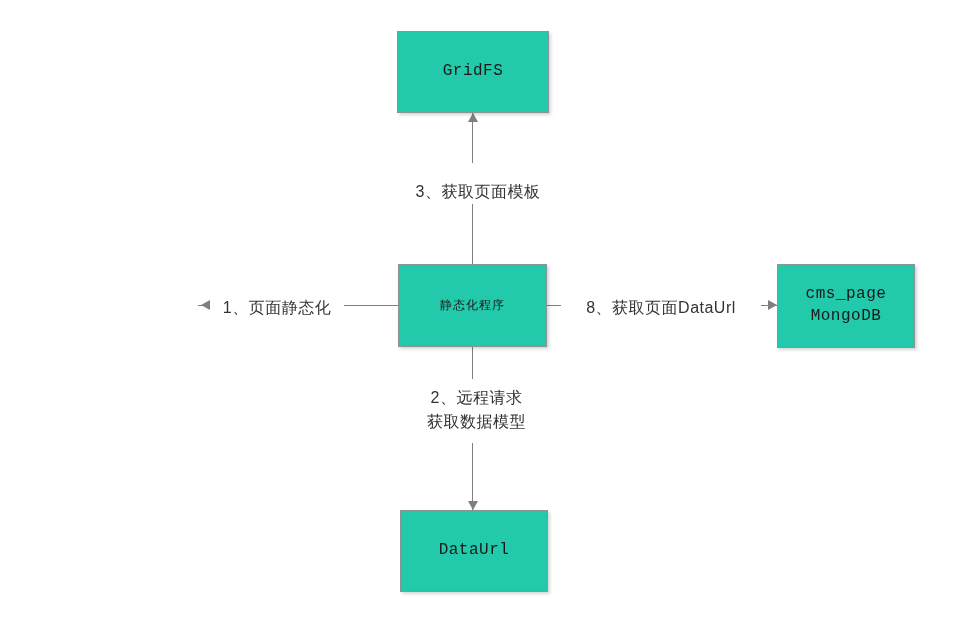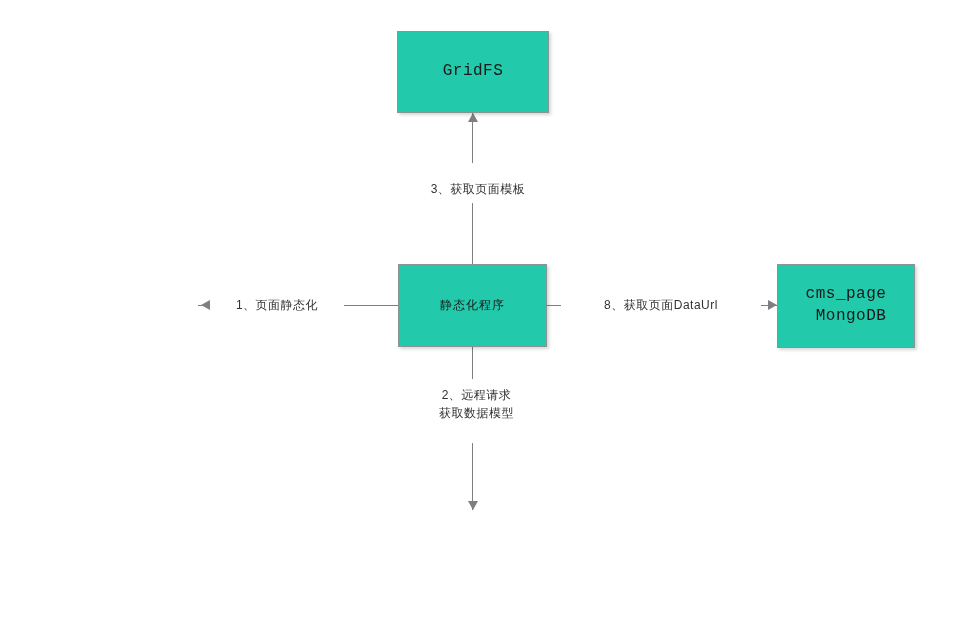--- a/index.html
+++ b/index.html
@@ -25,21 +25,21 @@
     border: 1px solid #8a9494;
     box-sizing: border-box;
     box-shadow: 2px 2px 3px rgba(0,0,0,0.16);
     display: flex;
     flex-direction: column;
     align-items: center;
     justify-content: center;
     color: #1a1a1a;
   }
   .node .label {
-    text-align: right;
+    text-align: center;
     line-height: 1.35;
     white-space: pre-line;
   }
   .mono .label {
     font-family: "Liberation Mono", "DejaVu Sans Mono", monospace;
     font-size: 16px;
     letter-spacing: 0.5px;
   }
   .cjk .label {
     font-family: "Liberation Sans", "DejaVu Sans", sans-serif;
@@ -107,21 +107,21 @@
   }
   #arrowhead-up    { left: 468px; top: 113px; }
   #arrowhead-down  { left: 468px; top: 501px; }
   #arrowhead-right { left: 768px; top: 300px; }
   #arrowhead-left  { left: 201px; top: 300px; }
 
   
   .edge-label {
     position: absolute;
     font-family: "Liberation Sans", "DejaVu Sans", sans-serif;
-    font-size: 12px;
+    font-size: 16px;
     color: #333333;
     white-space: pre-line;
     text-align: center;
     line-height: 1.5;
     letter-spacing: 0.5px;
     background: #ffffff;
     padding: 0 2px;
   }
   #label-up    { left: 391px; top: 180px; width: 170px; }
   #label-down  { left: 392px; top: 386px; width: 165px; text-align: center; }
@@ -154,20 +154,23 @@
 
   <div class="node cjk" id="node-core">
     <span class="label">静态化程序</span>
   </div>
 
   <div class="node mono" id="node-cmspage">
     <span class="label">cms_page
 MongoDB</span>
   </div>
 
+  <div class="node mono" id="node-dataurl">
+    <span class="label">DataUrl</span>
+  </div>
 
   <div class="edge-label" id="label-right">8、获取页面DataUrl</div>
   <div class="edge-label" id="label-down">2、远程请求
 获取数据模型</div>
   <div class="edge-label" id="label-up">3、获取页面模板</div>
   <div class="edge-label" id="label-left">1、页面静态化</div>
 
 </div>
 
 </body></html>

